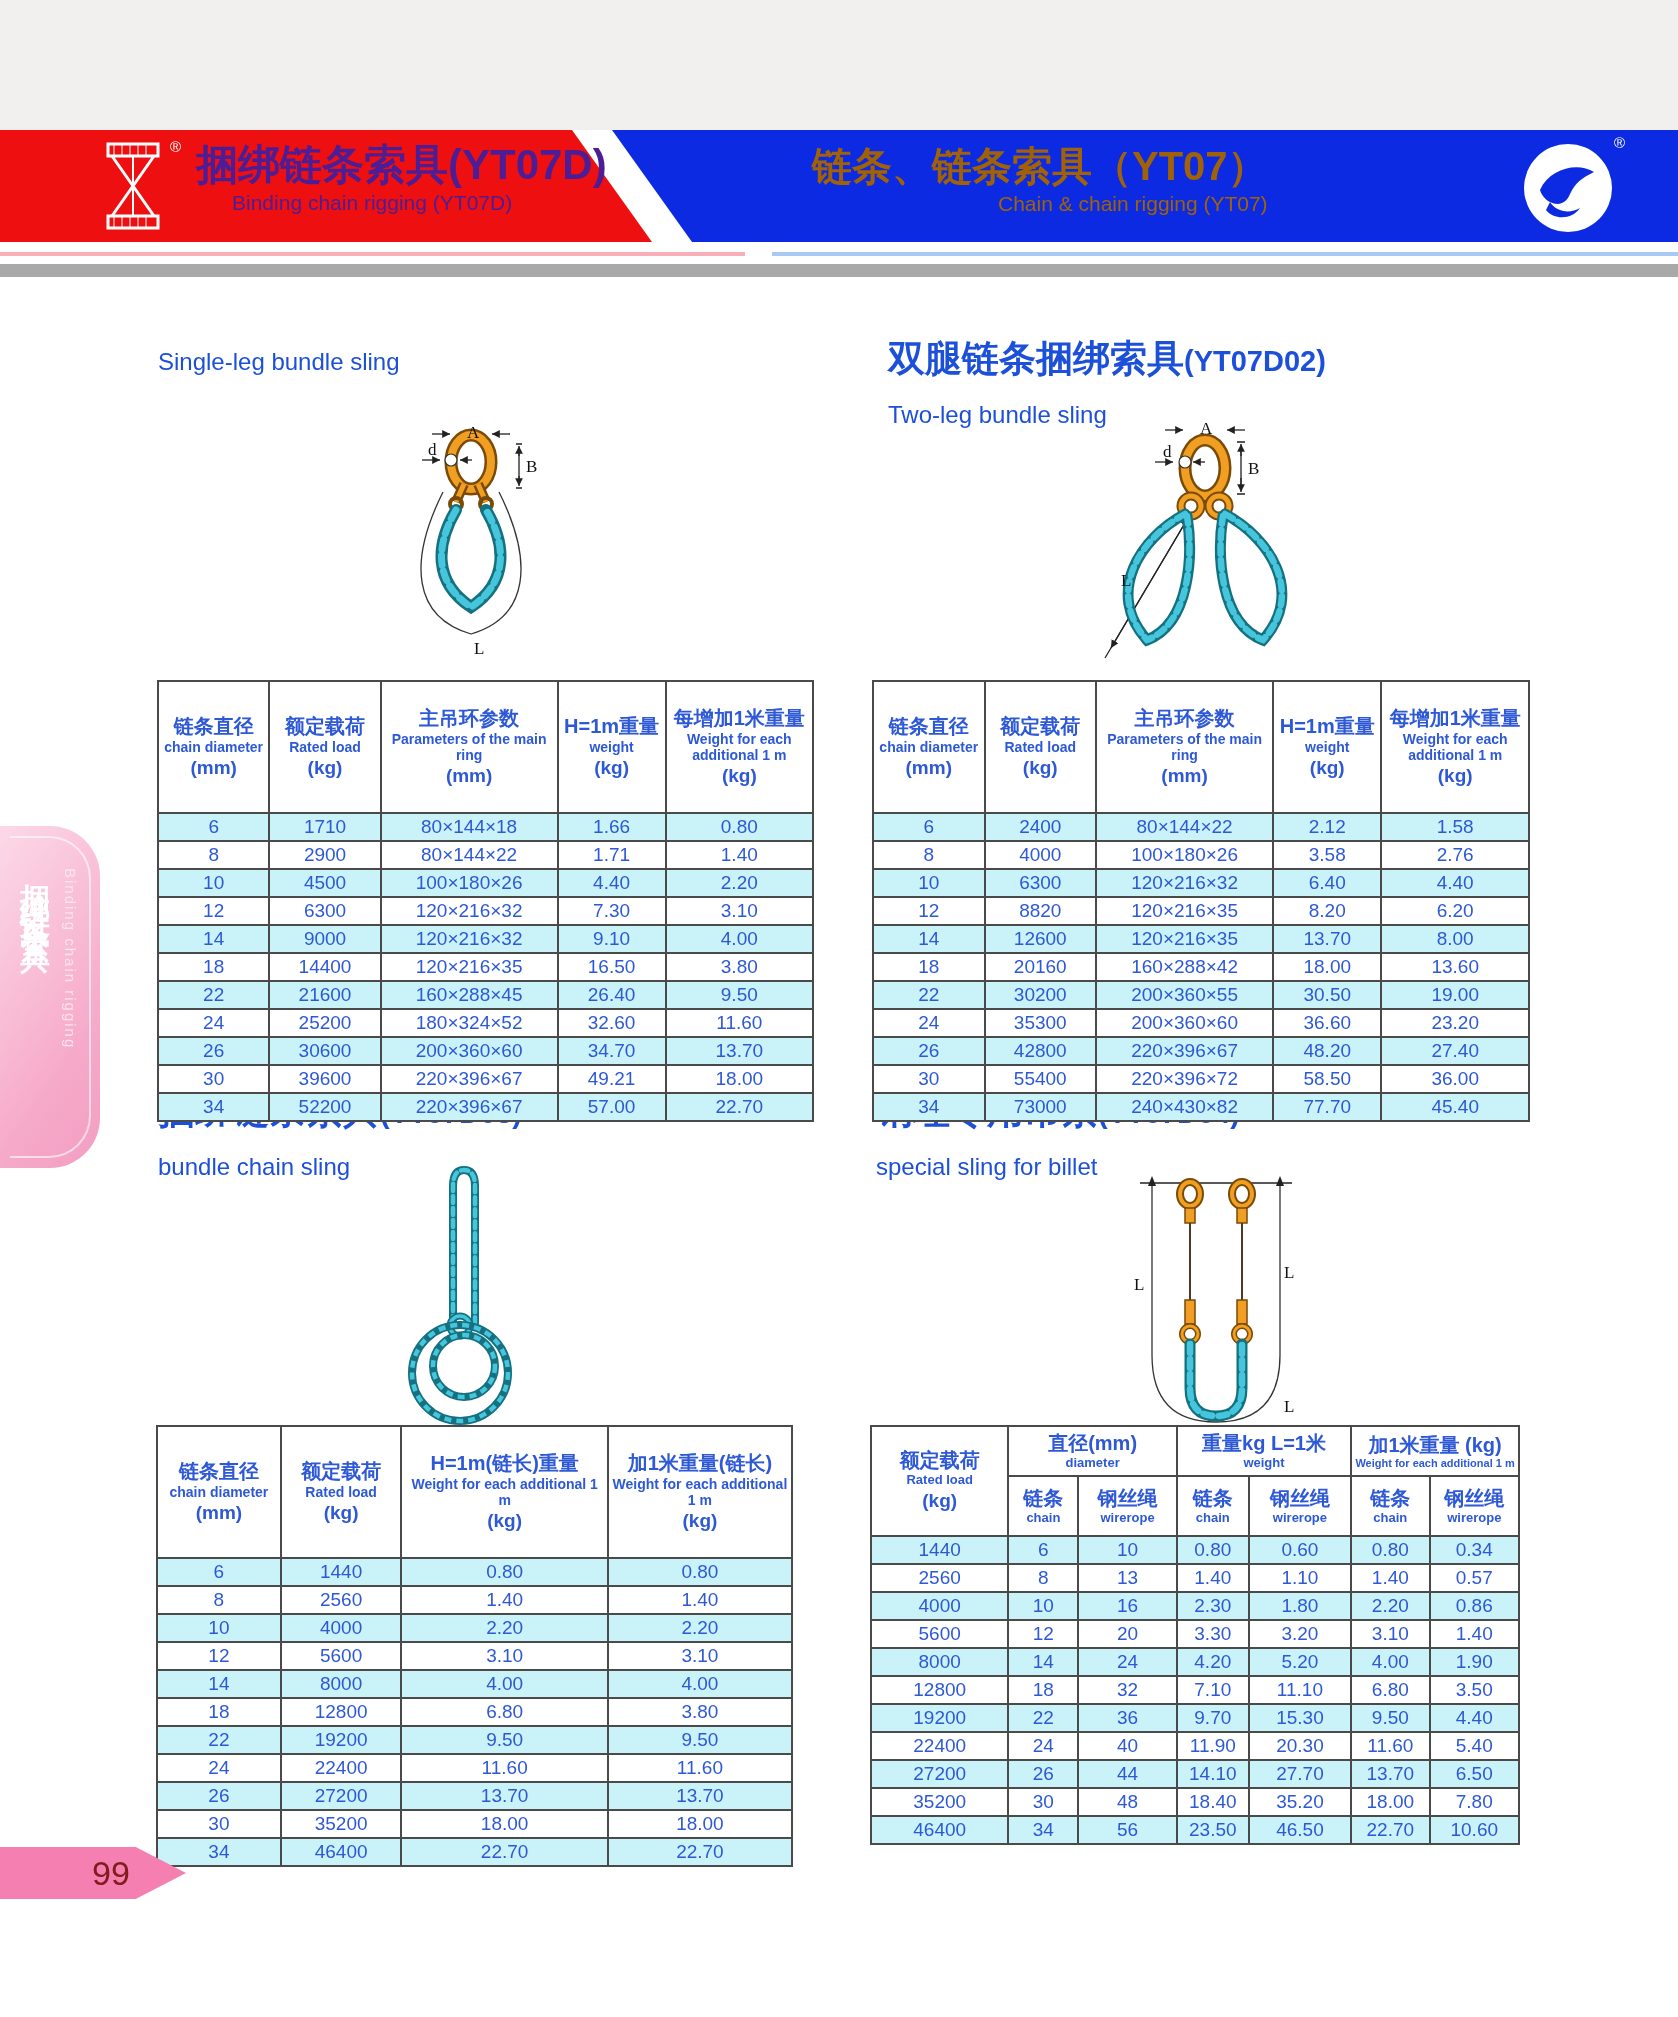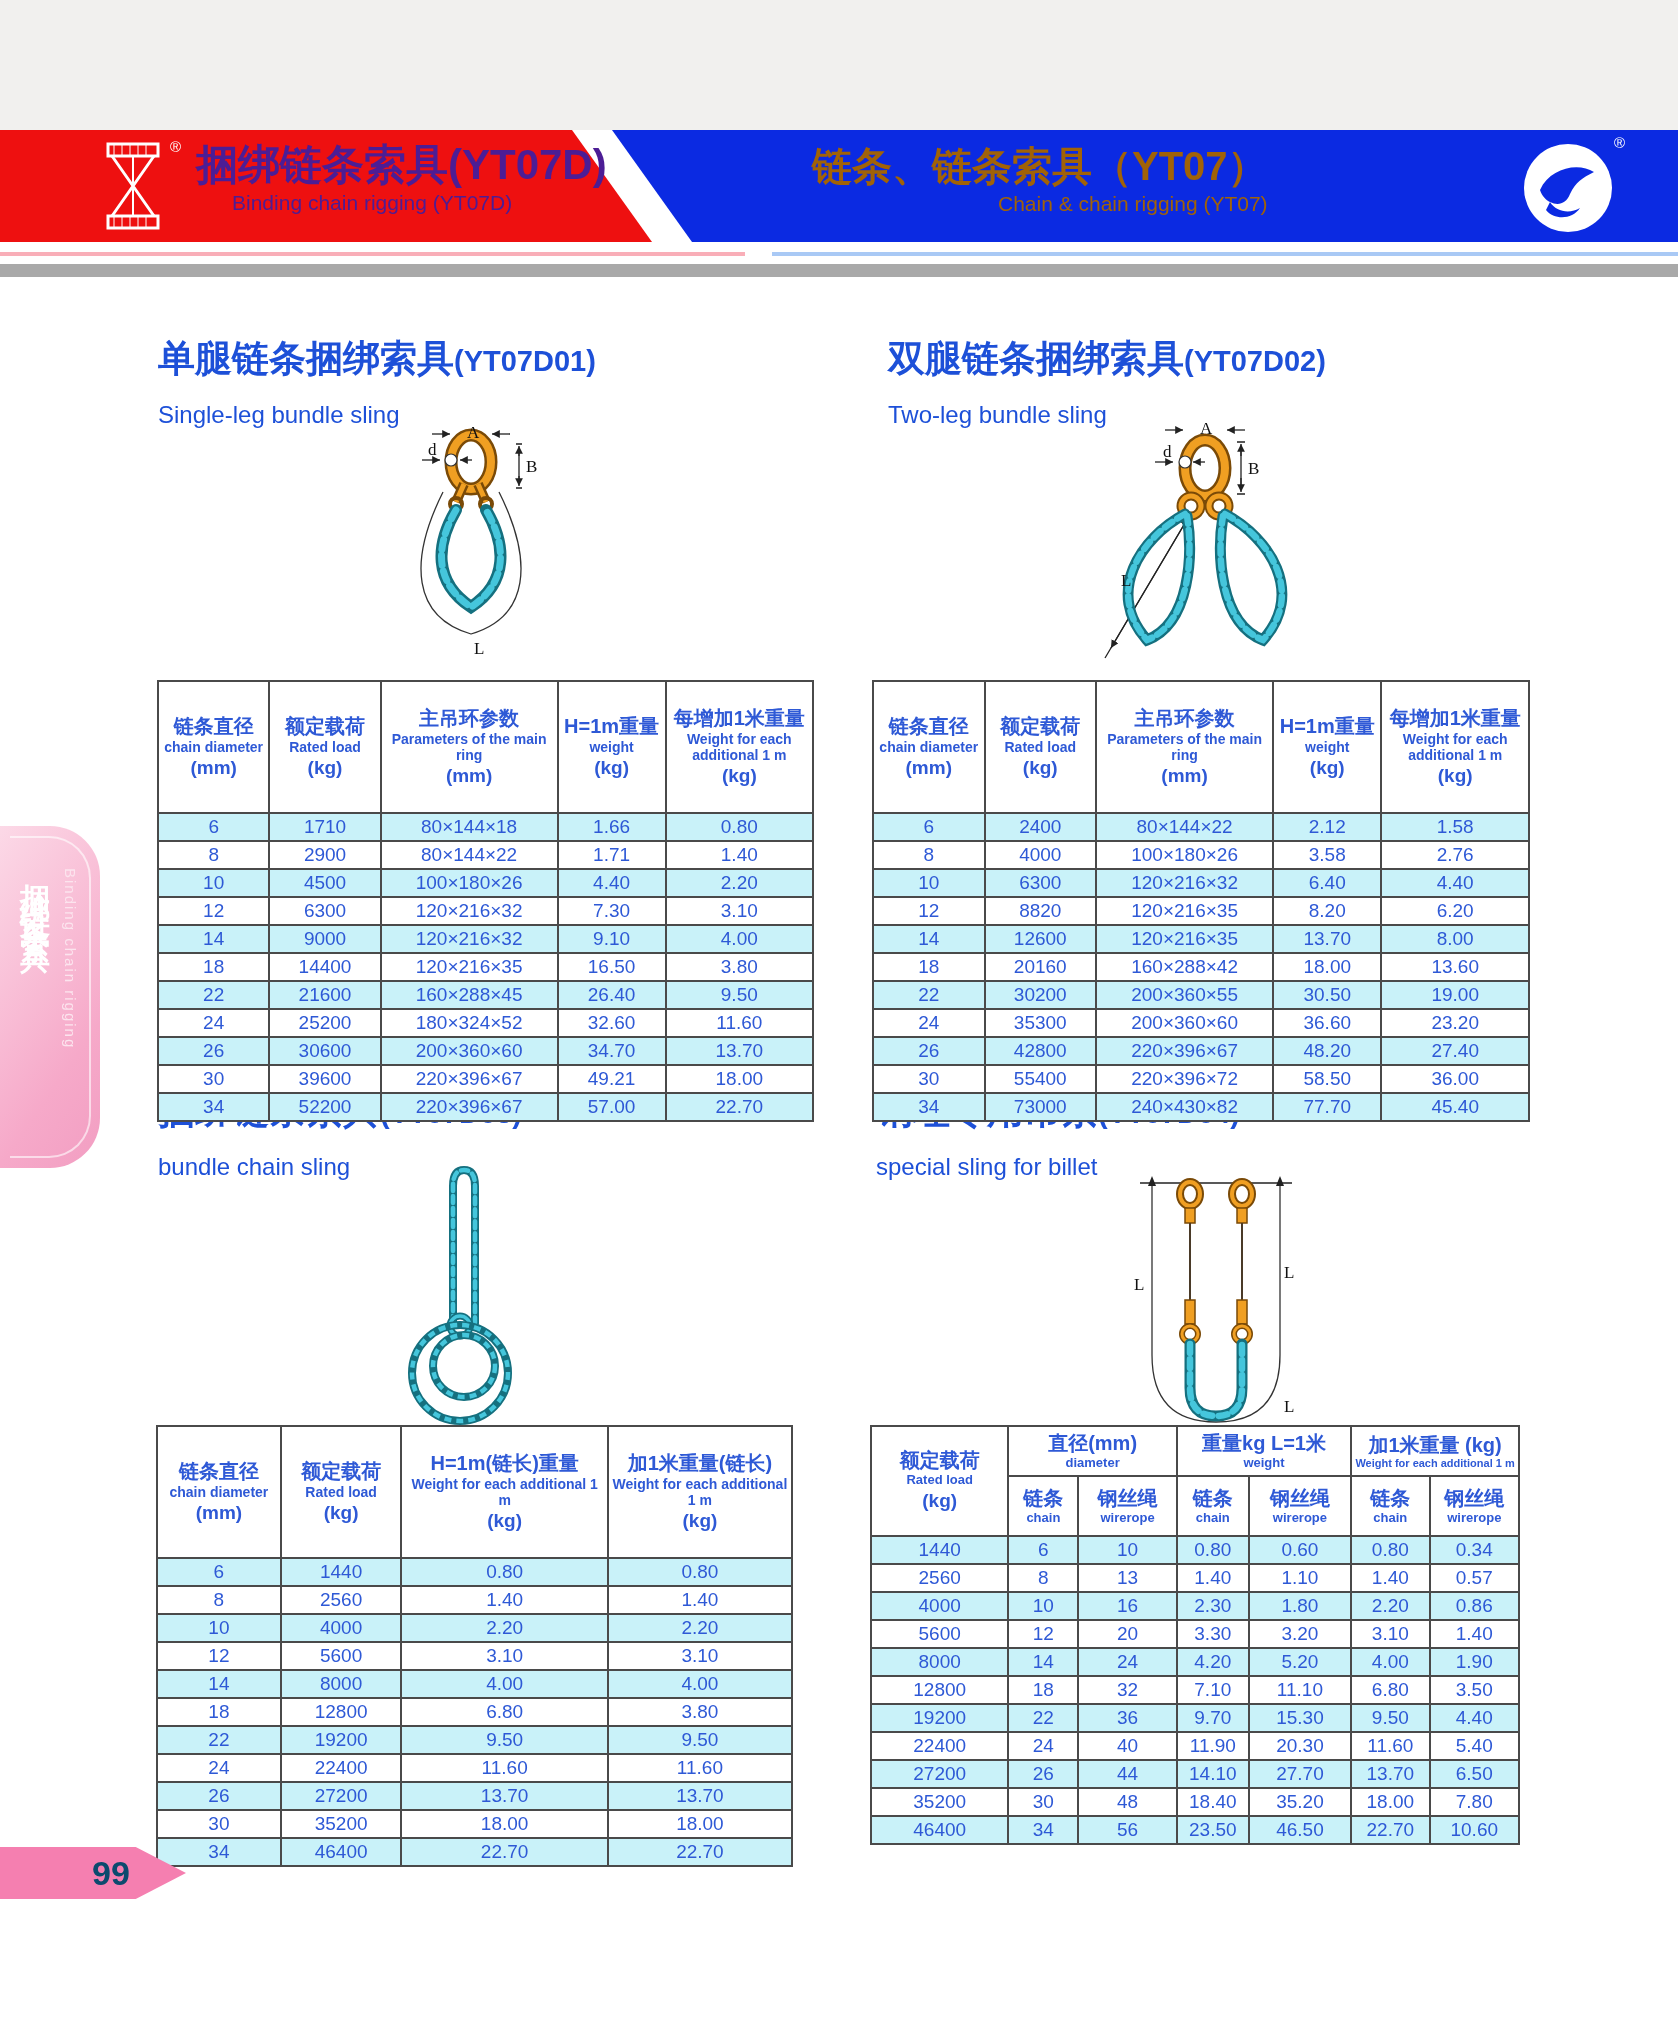--- a/index.html
+++ b/index.html
@@ -55,21 +55,21 @@
             border:2px solid rgba(255,255,255,.6);border-left:none;border-radius:0 42px 42px 0;}
   .side-zh{position:absolute;left:14px;top:34px;writing-mode:vertical-rl;font-size:30px;
             font-weight:bold;color:#fff;letter-spacing:12px;}
   .side-en{position:absolute;left:62px;top:42px;writing-mode:vertical-rl;font-size:15px;
             color:#fce4ee;letter-spacing:2px;}
 
   
   .pennant{left:0;top:1847px;width:186px;height:52px;background:#f57fb0;
            clip-path:polygon(0 0,73% 0,100% 50%,73% 100%,0 100%);}
   .pennant span{display:block;padding-left:92px;line-height:52px;font-size:34px;
-           font-weight:bold;color:#0c4a6e;}
+           font-weight:normal;color:#7f1d1d;}
 
   svg text{font-family:"Liberation Serif",serif;font-size:17px;fill:#111;}
   .dimline{stroke:#222;stroke-width:1.3;fill:none;}
   .thinout{stroke:#333;stroke-width:1.3;fill:none;}
 </style>
 </head>
 <body>
 
 <div class="page">
 
@@ -109,21 +109,20 @@
       <path d="M30 64 C36 74 50 76 60 70 C52 82 34 82 26 72 Z" fill="#0b2ae2"></path>
     </svg>
     <span class="reg" style="left:1614px;top:4px">®</span>
   </div>
 
   <div class="abs underline-pink"></div>
   <div class="abs underline-blue"></div>
   <div class="abs gray-bar"></div>
 
   <div class="sec-title" style="left:158px;top:336px">
-    <div class="st-main"><span class="st-zh">单腿链条捆绑索具</span><span class="st-code">(YT07D01)</span></div>
     <div class="st-en">Single-leg bundle sling</div>
   </div>
   <div class="sec-title" style="left:888px;top:336px">
     <div class="st-main"><span class="st-zh">双腿链条捆绑索具</span><span class="st-code">(YT07D02)</span></div>
     <div class="st-en">Two-leg bundle sling</div>
   </div>
   <div class="sec-title" style="left:158px;top:1088px">
     <div class="st-main"><span class="st-zh">捆绑链条索具</span><span class="st-code">(YT07D03)</span></div>
     <div class="st-en">bundle chain sling</div>
   </div>

